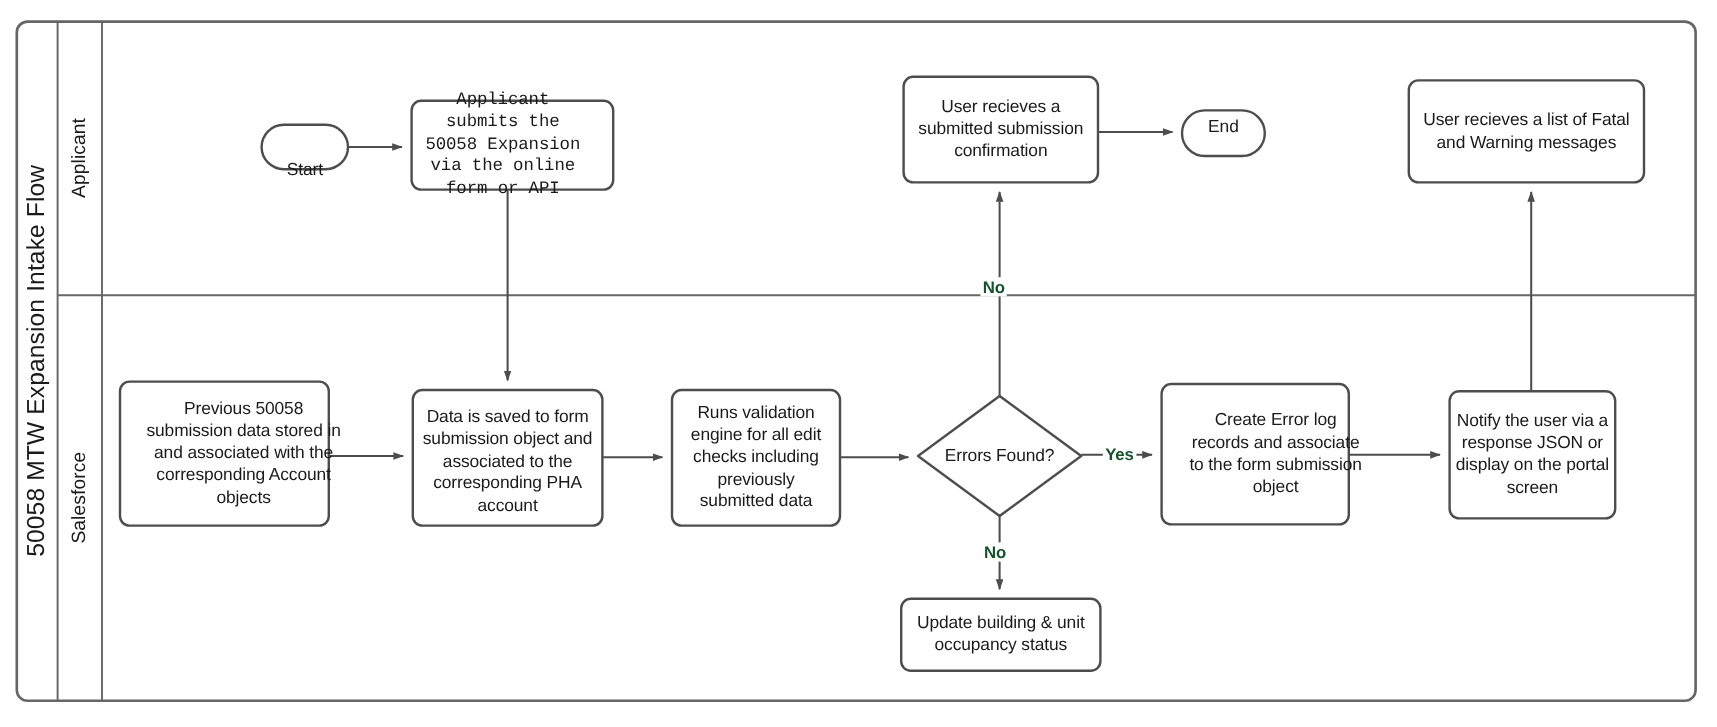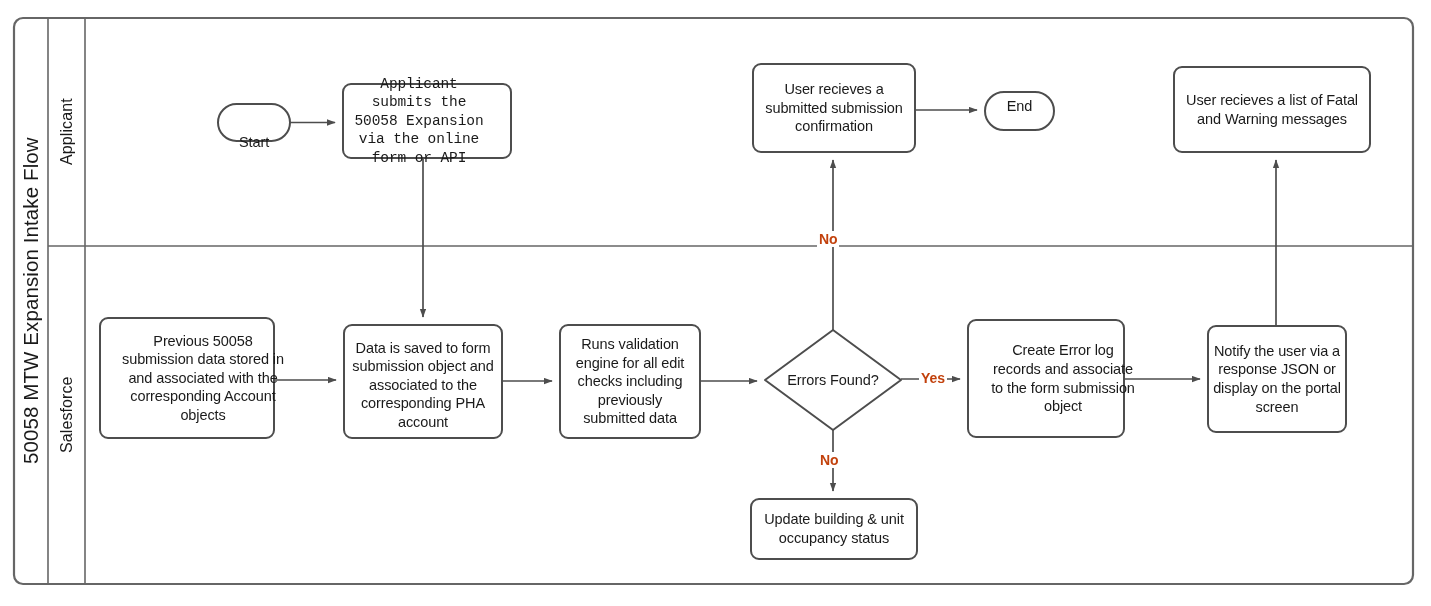--- a/index.html
+++ b/index.html
@@ -32,21 +32,21 @@
     text-align: center;
     color: #1a1a1a;
     font-size: 14.5px;
     line-height: 1.28;
     letter-spacing: -0.1px;
     pointer-events: none;
   }
   .node-text span { display: block; width: 100%; padding: 0 5px; box-sizing: border-box; }
   .edge-label {
     position: absolute;
-    color: #c2410c;
+    color: #14532d;
     font-size: 14px;
     font-weight: bold;
     letter-spacing: -0.1px;
     white-space: nowrap;
     background: #ffffff;
     padding: 0 2px;
   }
   .lane-label {
     position: absolute;
     color: #1a1a1a;

